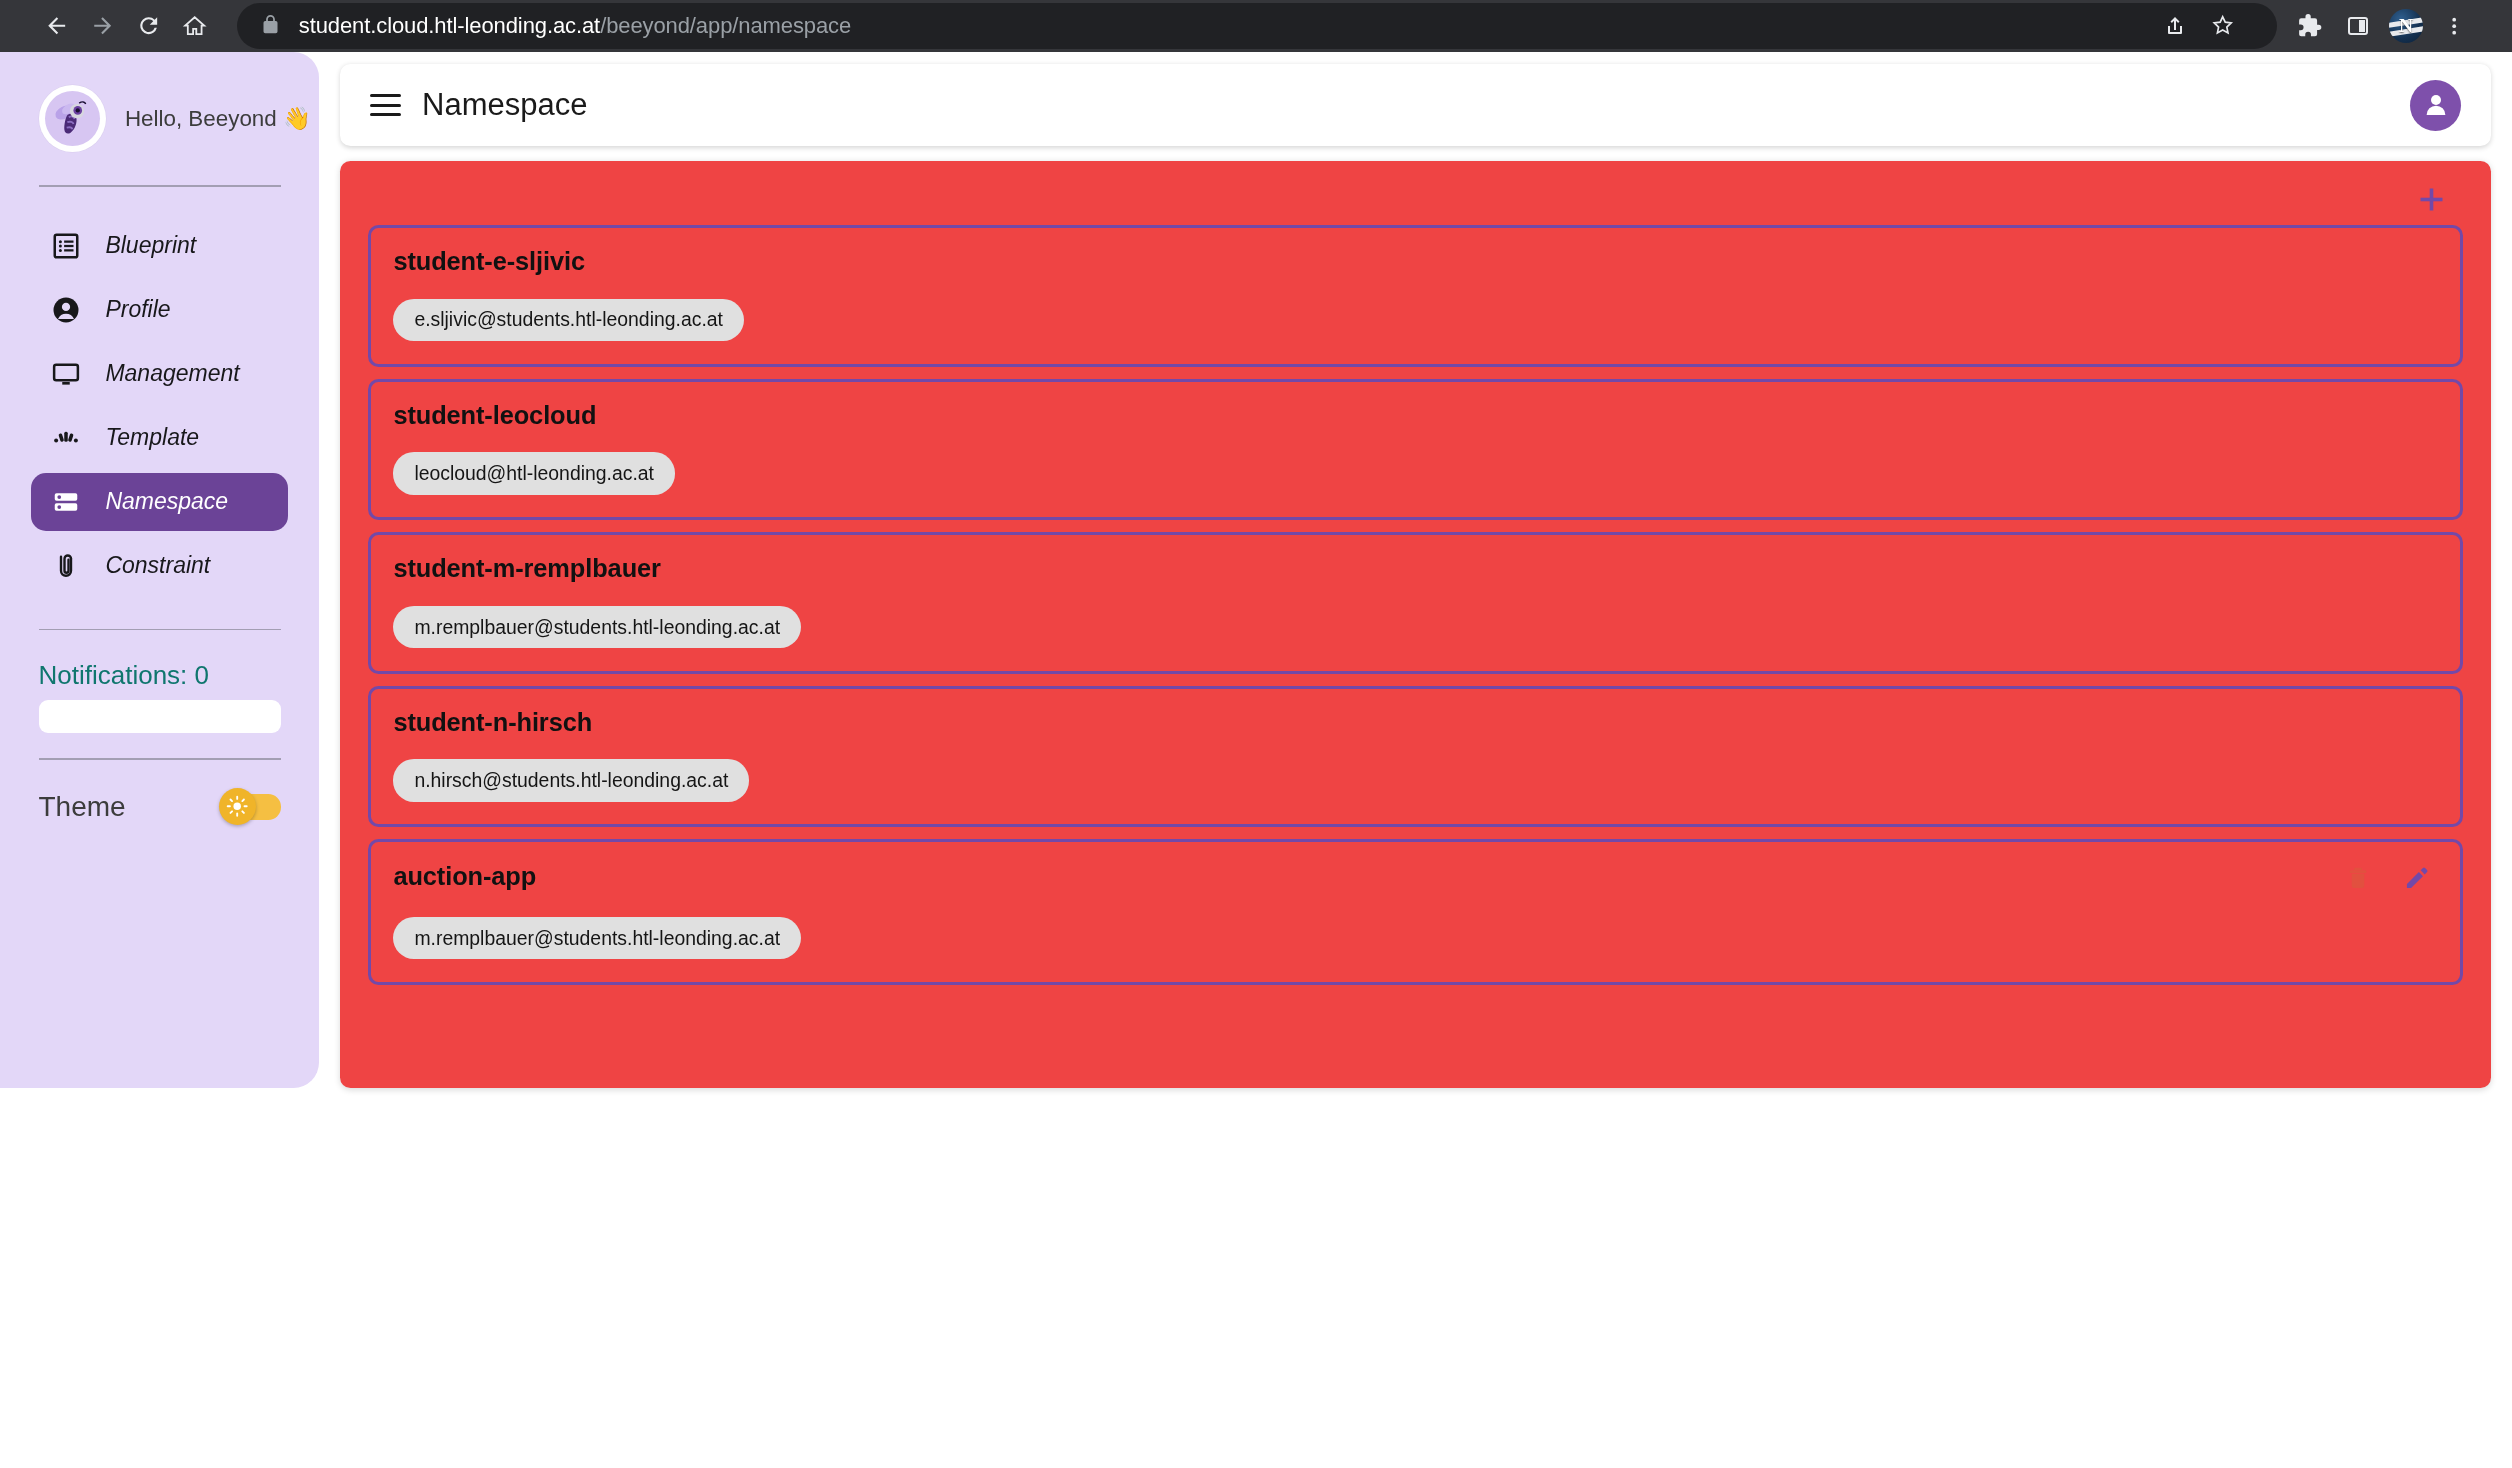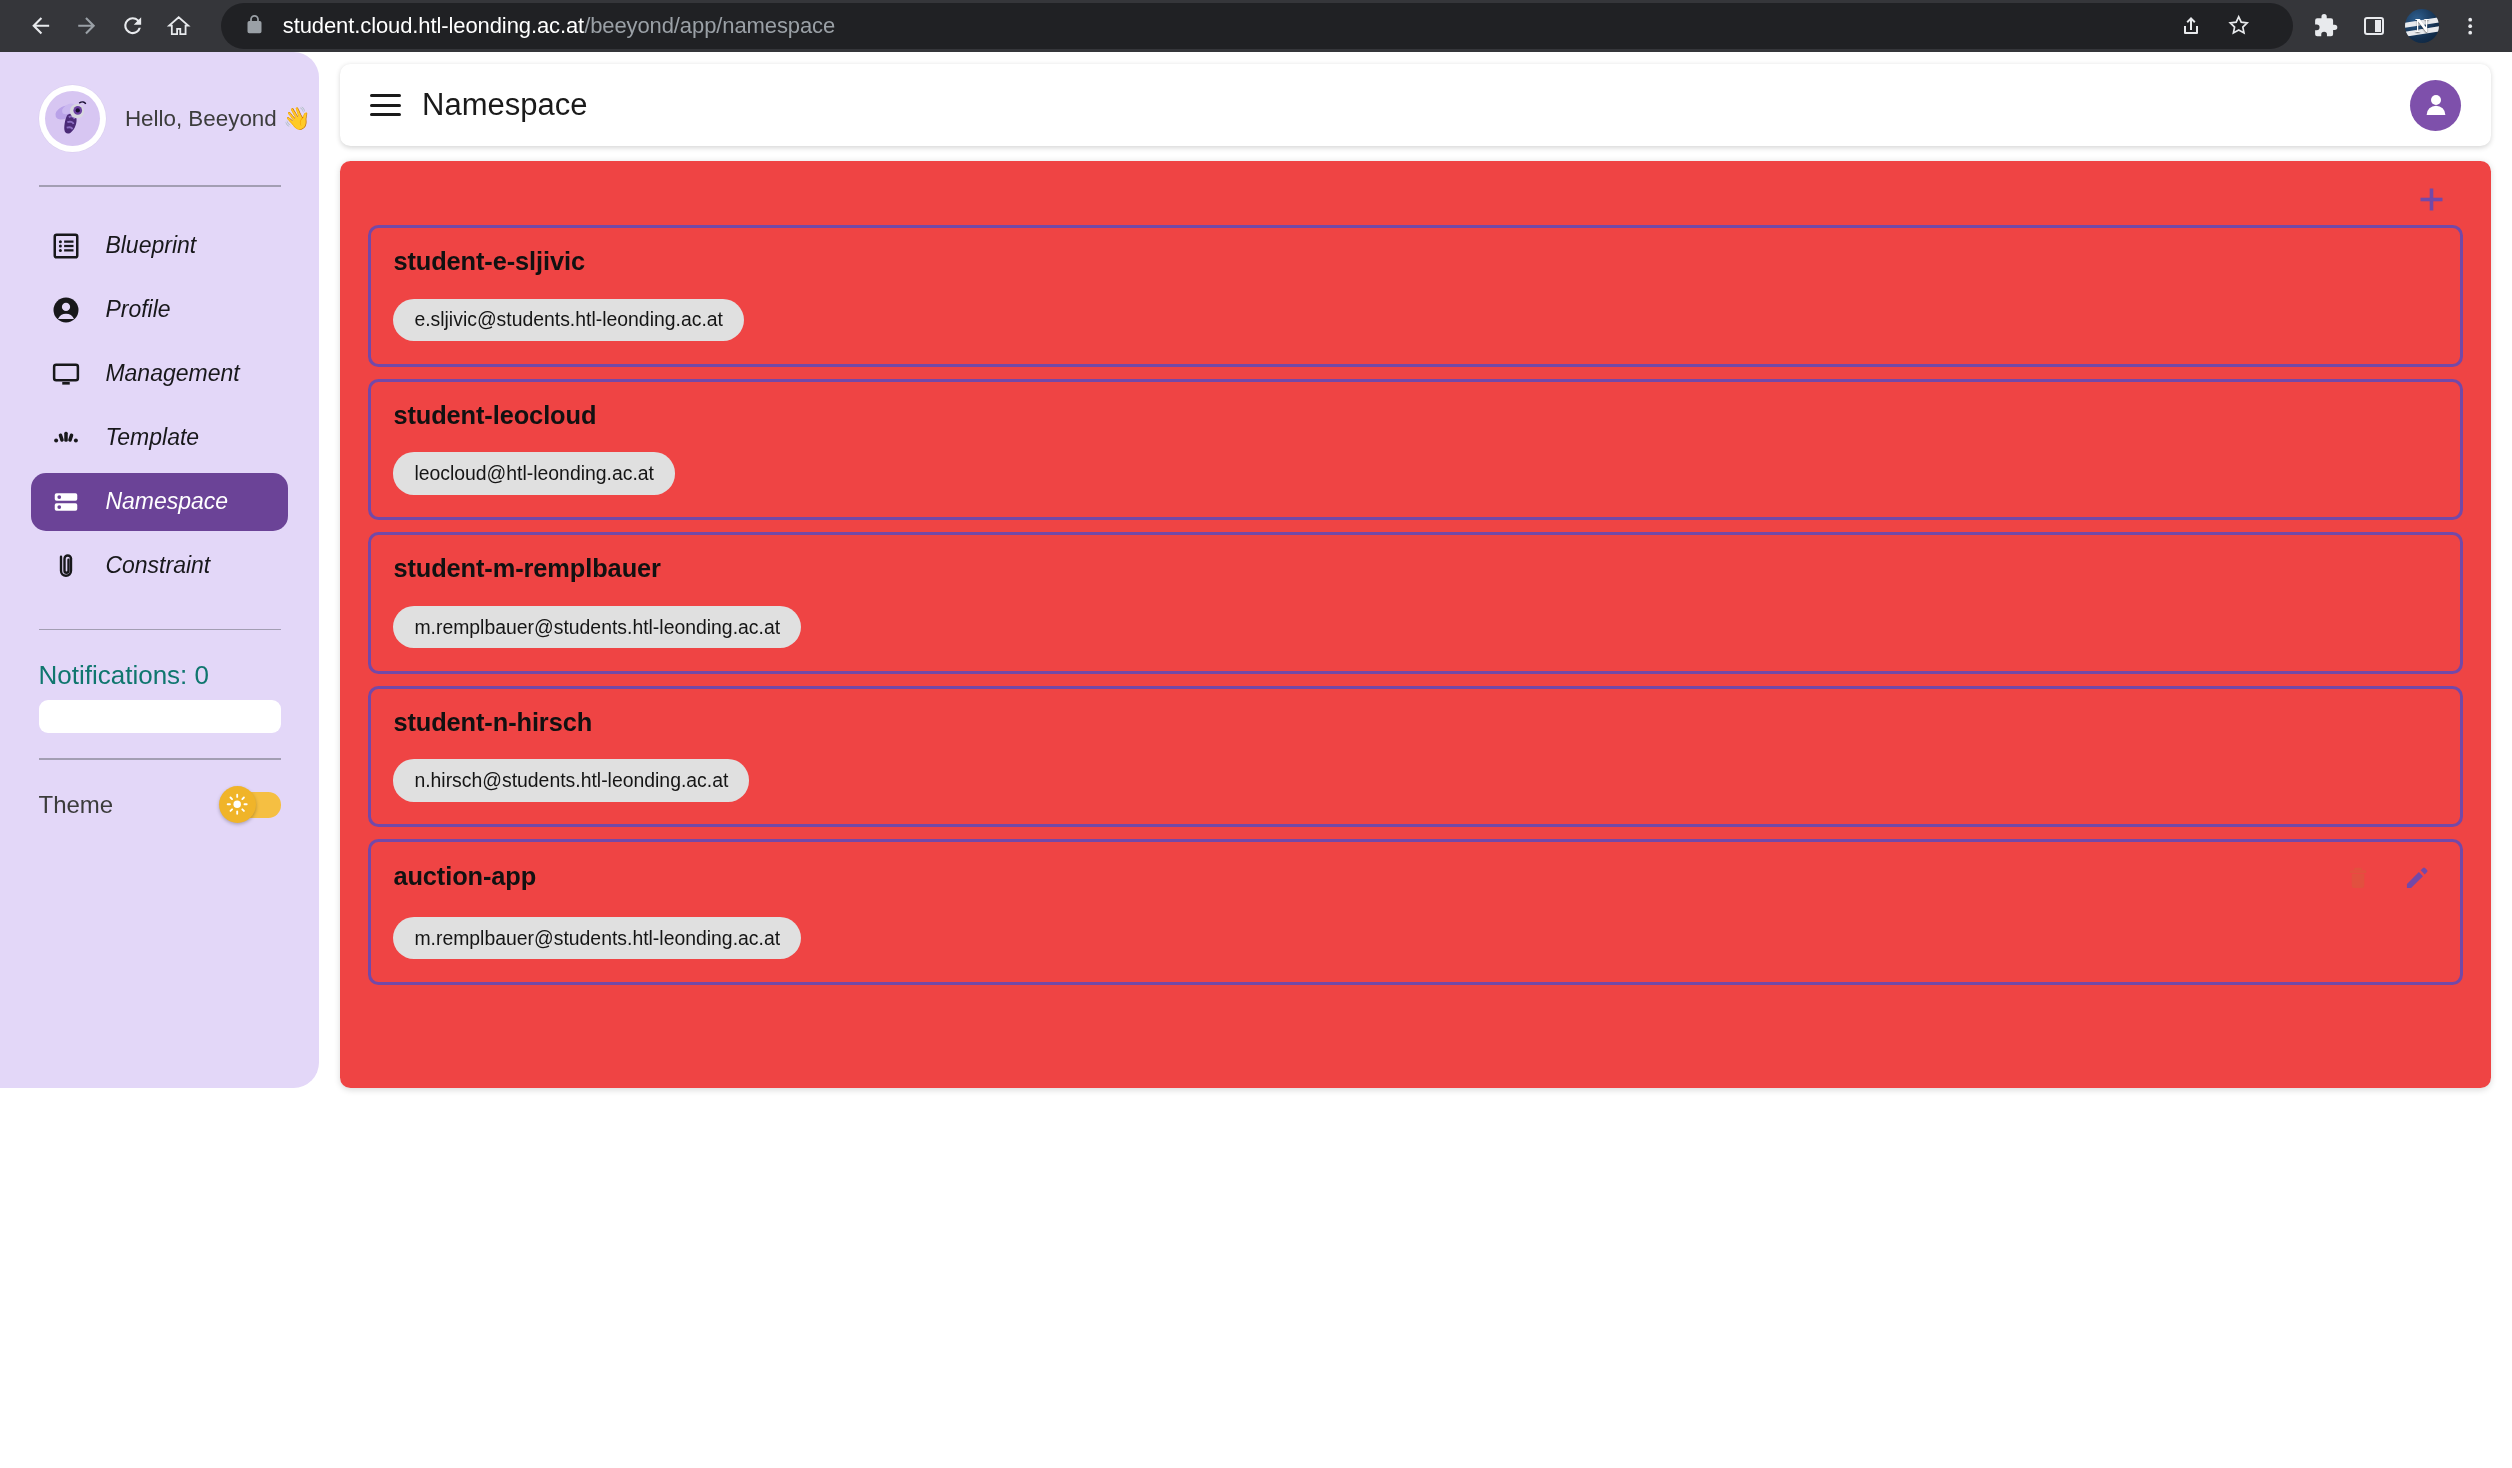--- a/index.html
+++ b/index.html
@@ -9,21 +9,21 @@
     font-family: "Liberation Sans", sans-serif;
     background: #ffffff;
   }
 
   
   #browser-bar {
     position: absolute; top: 0; left: 0;
     width: 2512px; height: 52px;
     background: #35363a;
     display: flex; align-items: center;
-    padding: 0 18px;
+    padding: 0 34px;
     gap: 0;
   }
   .nav-btn {
     width: 46px; height: 46px;
     display: flex; align-items: center; justify-content: center;
     border-radius: 50%;
     flex: 0 0 auto;
   }
   .nav-btn svg { display: block; }
 
@@ -170,21 +170,21 @@
     height: 33px;
     background: #ffffff;
     border-radius: 9px;
     border: none;
     width: calc(100% - 15px);
   }
   #theme-row {
     display: flex; align-items: center; justify-content: space-between;
     margin: 31px 7.5px 0 7.5px;
   }
-  #theme-label { font-size: 24px; color: #3c3c3c; }
+  #theme-label { font-size: 28px; color: #3c3c3c; }
   #theme-toggle {
     width: 57px; height: 25.4px;
     background: #f5bf42;
     border-radius: 12.7px;
     position: relative;
     flex: 0 0 auto;
   }
   #theme-knob {
     position: absolute;
     left: -4.5px; top: -6px;

